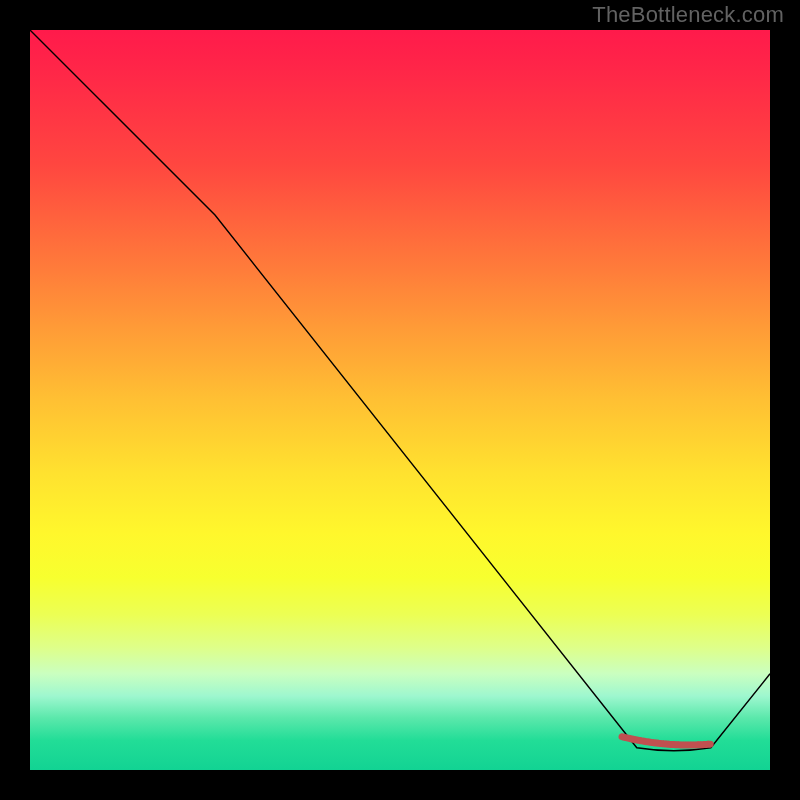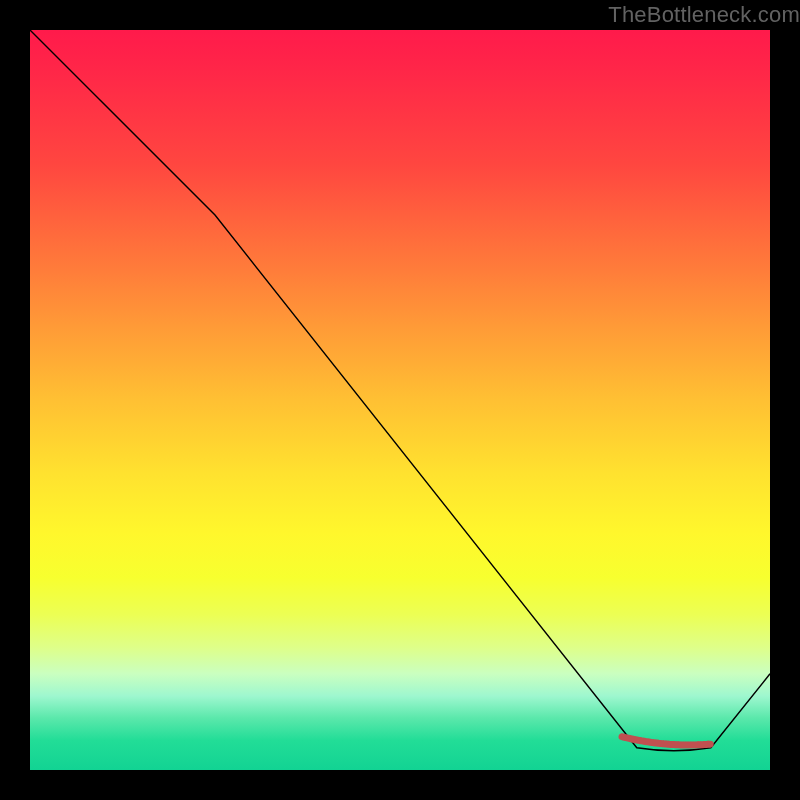--- a/index.html
+++ b/index.html
@@ -13,21 +13,21 @@
   }
   .frame {
     position: relative;
     width: 800px;
     height: 800px;
     background: #000;
   }
   .watermark {
     position: absolute;
     top: 2px;
-    right: 0;
+    right: 16px;
     color: #626262;
     font-size: 22px;
     font-weight: 500;
     letter-spacing: 0.2px;
     z-index: 5;
   }
   .plot-area {
     position: absolute;
     left: 30px;
     top: 30px;

